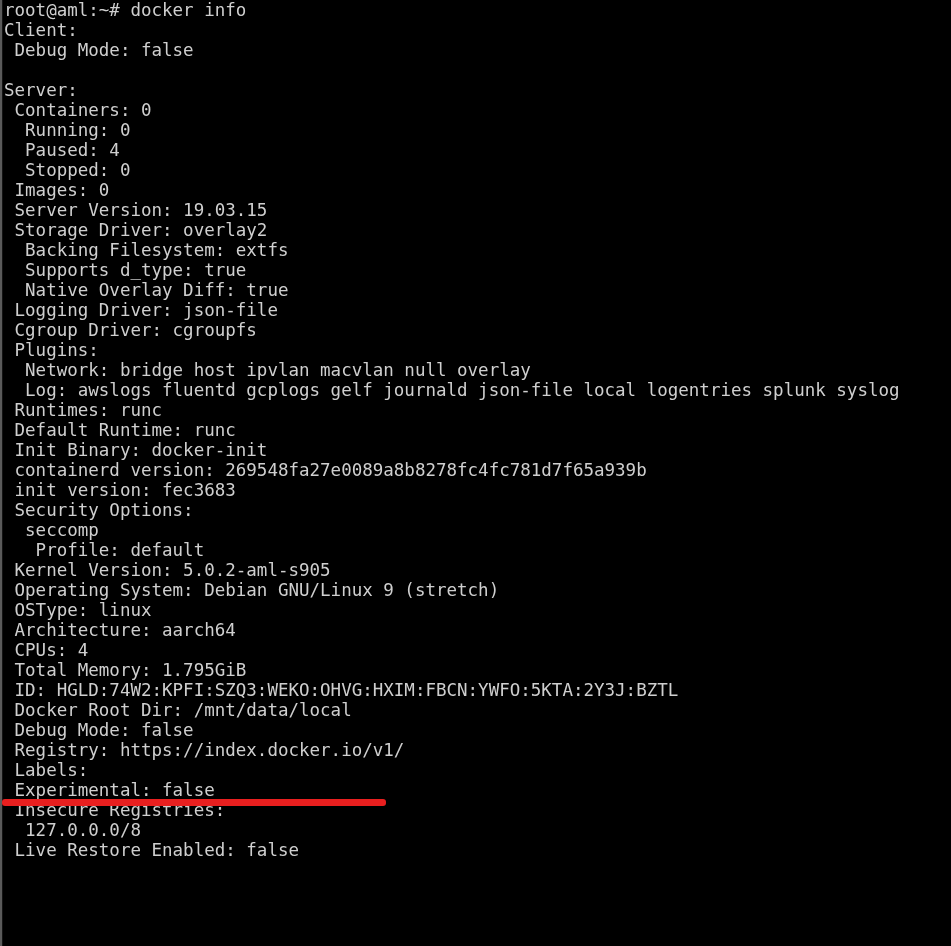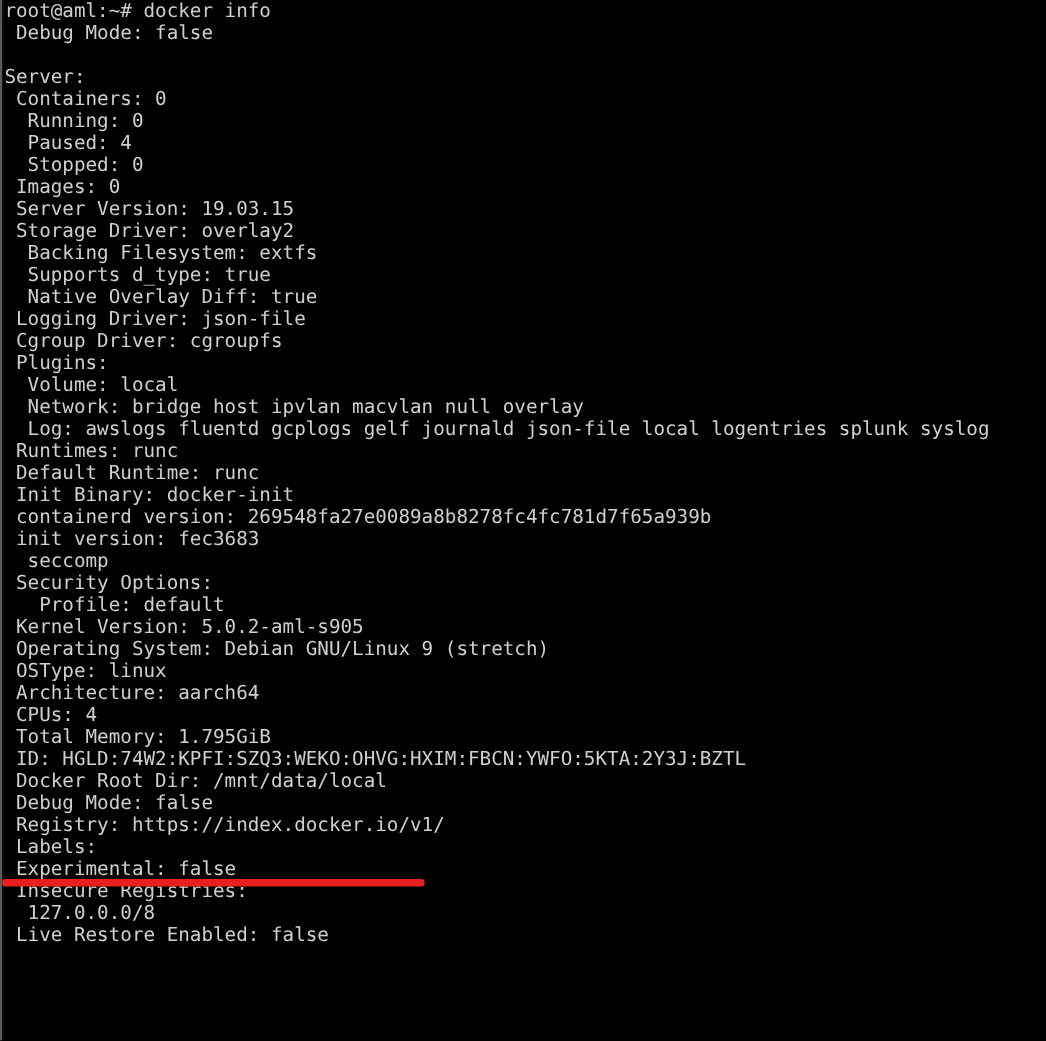--- a/index.html
+++ b/index.html
@@ -81,46 +81,46 @@
 </head>
 <body>
 
 <div id="terminal">
 
   <div id="left-edge"></div>
   <div id="left-edge-inner"></div>
 
   <div id="screen">
       <div class="line">root@aml:~# docker info</div>
+      <div class="line">Client:</div>
       <div class="line"> Debug Mode: false</div>
       <div class="line blank">&nbsp;</div>
       <div class="line">Server:</div>
       <div class="line"> Containers: 0</div>
       <div class="line">  Running: 0</div>
       <div class="line">  Paused: 4</div>
       <div class="line">  Stopped: 0</div>
       <div class="line"> Images: 0</div>
       <div class="line"> Server Version: 19.03.15</div>
       <div class="line"> Storage Driver: overlay2</div>
       <div class="line">  Backing Filesystem: extfs</div>
       <div class="line">  Supports d_type: true</div>
       <div class="line">  Native Overlay Diff: true</div>
       <div class="line"> Logging Driver: json-file</div>
       <div class="line"> Cgroup Driver: cgroupfs</div>
       <div class="line"> Plugins:</div>
-      <div class="line">  Volume: local</div>
       <div class="line">  Network: bridge host ipvlan macvlan null overlay</div>
       <div class="line">  Log: awslogs fluentd gcplogs gelf journald json-file local logentries splunk syslog</div>
       <div class="line"> Runtimes: runc</div>
       <div class="line"> Default Runtime: runc</div>
       <div class="line"> Init Binary: docker-init</div>
       <div class="line"> containerd version: 269548fa27e0089a8b8278fc4fc781d7f65a939b</div>
       <div class="line"> init version: fec3683</div>
+      <div class="line"> Security Options:</div>
       <div class="line">  seccomp</div>
-      <div class="line"> Security Options:</div>
       <div class="line">   Profile: default</div>
       <div class="line"> Kernel Version: 5.0.2-aml-s905</div>
       <div class="line"> Operating System: Debian GNU/Linux 9 (stretch)</div>
       <div class="line"> OSType: linux</div>
       <div class="line"> Architecture: aarch64</div>
       <div class="line"> CPUs: 4</div>
       <div class="line"> Total Memory: 1.795GiB</div>
       <div class="line"> ID: HGLD:74W2:KPFI:SZQ3:WEKO:OHVG:HXIM:FBCN:YWFO:5KTA:2Y3J:BZTL</div>
       <div class="line"> Docker Root Dir: /mnt/data/local</div>
       <div class="line"> Debug Mode: false</div>

